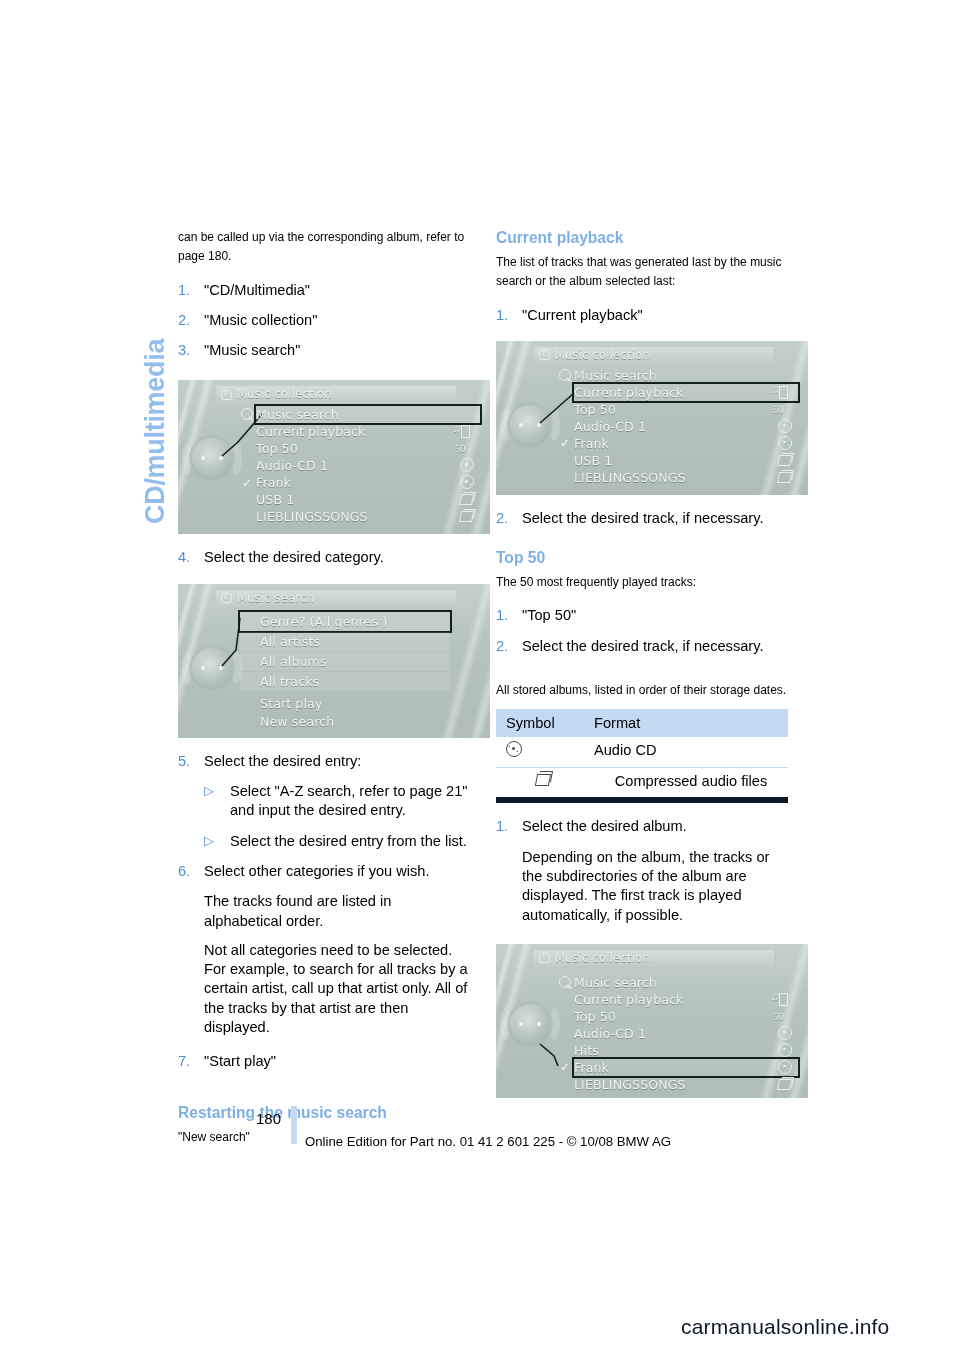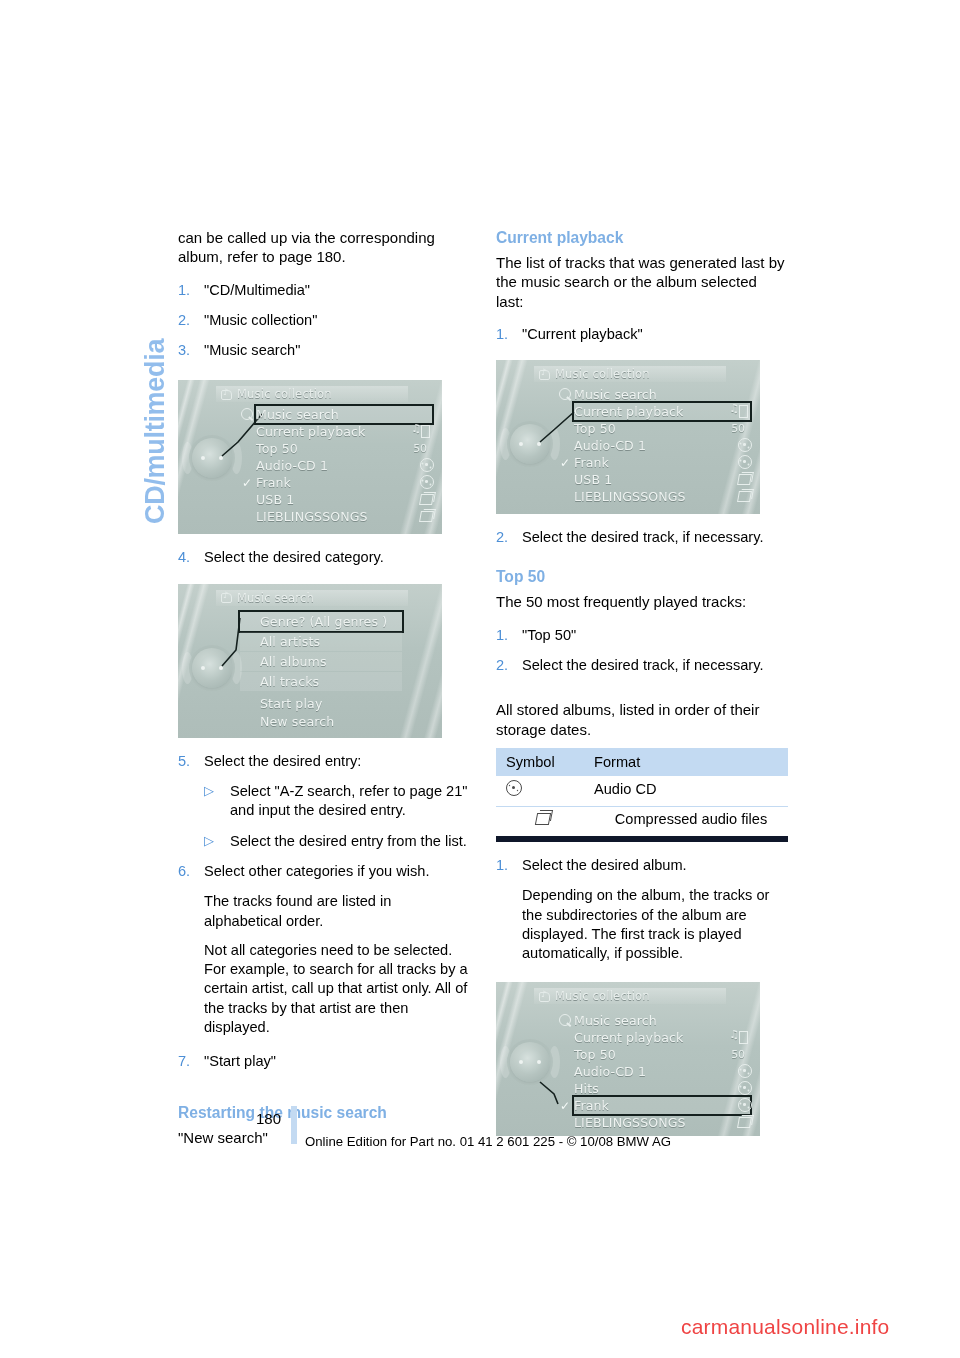--- a/index.html
+++ b/index.html
@@ -40,21 +40,21 @@
   
   .col {
     position: absolute;
     width: 292px;
   }
   .col-left  { left: 178px; top: 228px; }
   .col-right { left: 496px; top: 228px; }
 
   p, .para {
     margin: 0 0 0 0;
-    font-size: 15px;
+    font-size: 12px;
     line-height: 19.3px;
   }
 
   .sec-head {
     font-size: 15.6px;
     font-weight: bold;
     color: #7fb0e4;
     margin: 0;
     line-height: 20px;
   }
@@ -101,21 +101,21 @@
     position: absolute;
     left: 0;
     top: -1px;
     color: #4d8fd6;
     font-size: 13px;
   }
 
   
   .idrive {
     position: relative;
-    width: 264px;
+    width: 312px;
     height: 154px;
     background: #15803d;
     overflow: hidden;
     font-family: "DejaVu Sans", sans-serif;
   }
   .idrive-bg {
     position: absolute;
     inset: 0;
     background:
       linear-gradient(105deg,
@@ -258,28 +258,29 @@
     content: "";
     position: absolute;
     left: 7px; top: 7px;
     width: 5px; height: 1.6px;
     background: #e7eeec;
     transform: rotate(40deg);
     transform-origin: left center;
   }
   .irow .right-icon {
     position: absolute;
-    right: 4px;
+    right: 12px;
     top: 1px;
     width: 16px; height: 15px;
     font-size: 11px;
     color: #e7eeec;
     text-align: center;
     line-height: 15px;
     text-shadow: 0 1px 0 rgba(86,101,98,0.5);
+    font-family: Liberation Serif, serif;
   }
   .ic-note {
     position: relative;
     width: 16px; height: 14px;
   }
   .ic-note::before {
     content: "";
     position: absolute;
     left: 1px; top: 1px;
     width: 7px; height: 11px;
@@ -430,21 +431,21 @@
     top: 1134px;
     font-size: 13.2px;
     color: #000;
     white-space: nowrap;
   }
   .watermark {
     position: absolute;
     left: 681px;
     top: 1315px;
     font-size: 21px;
-    color: #ef4444;
+    color: #0f172a;
     letter-spacing: 0.2px;
   }
 </style>
 </head>
 <body>
 
 <div class="side-tab">
   <div class="side-tab-text">CD/multimedia</div>
 </div>
 

